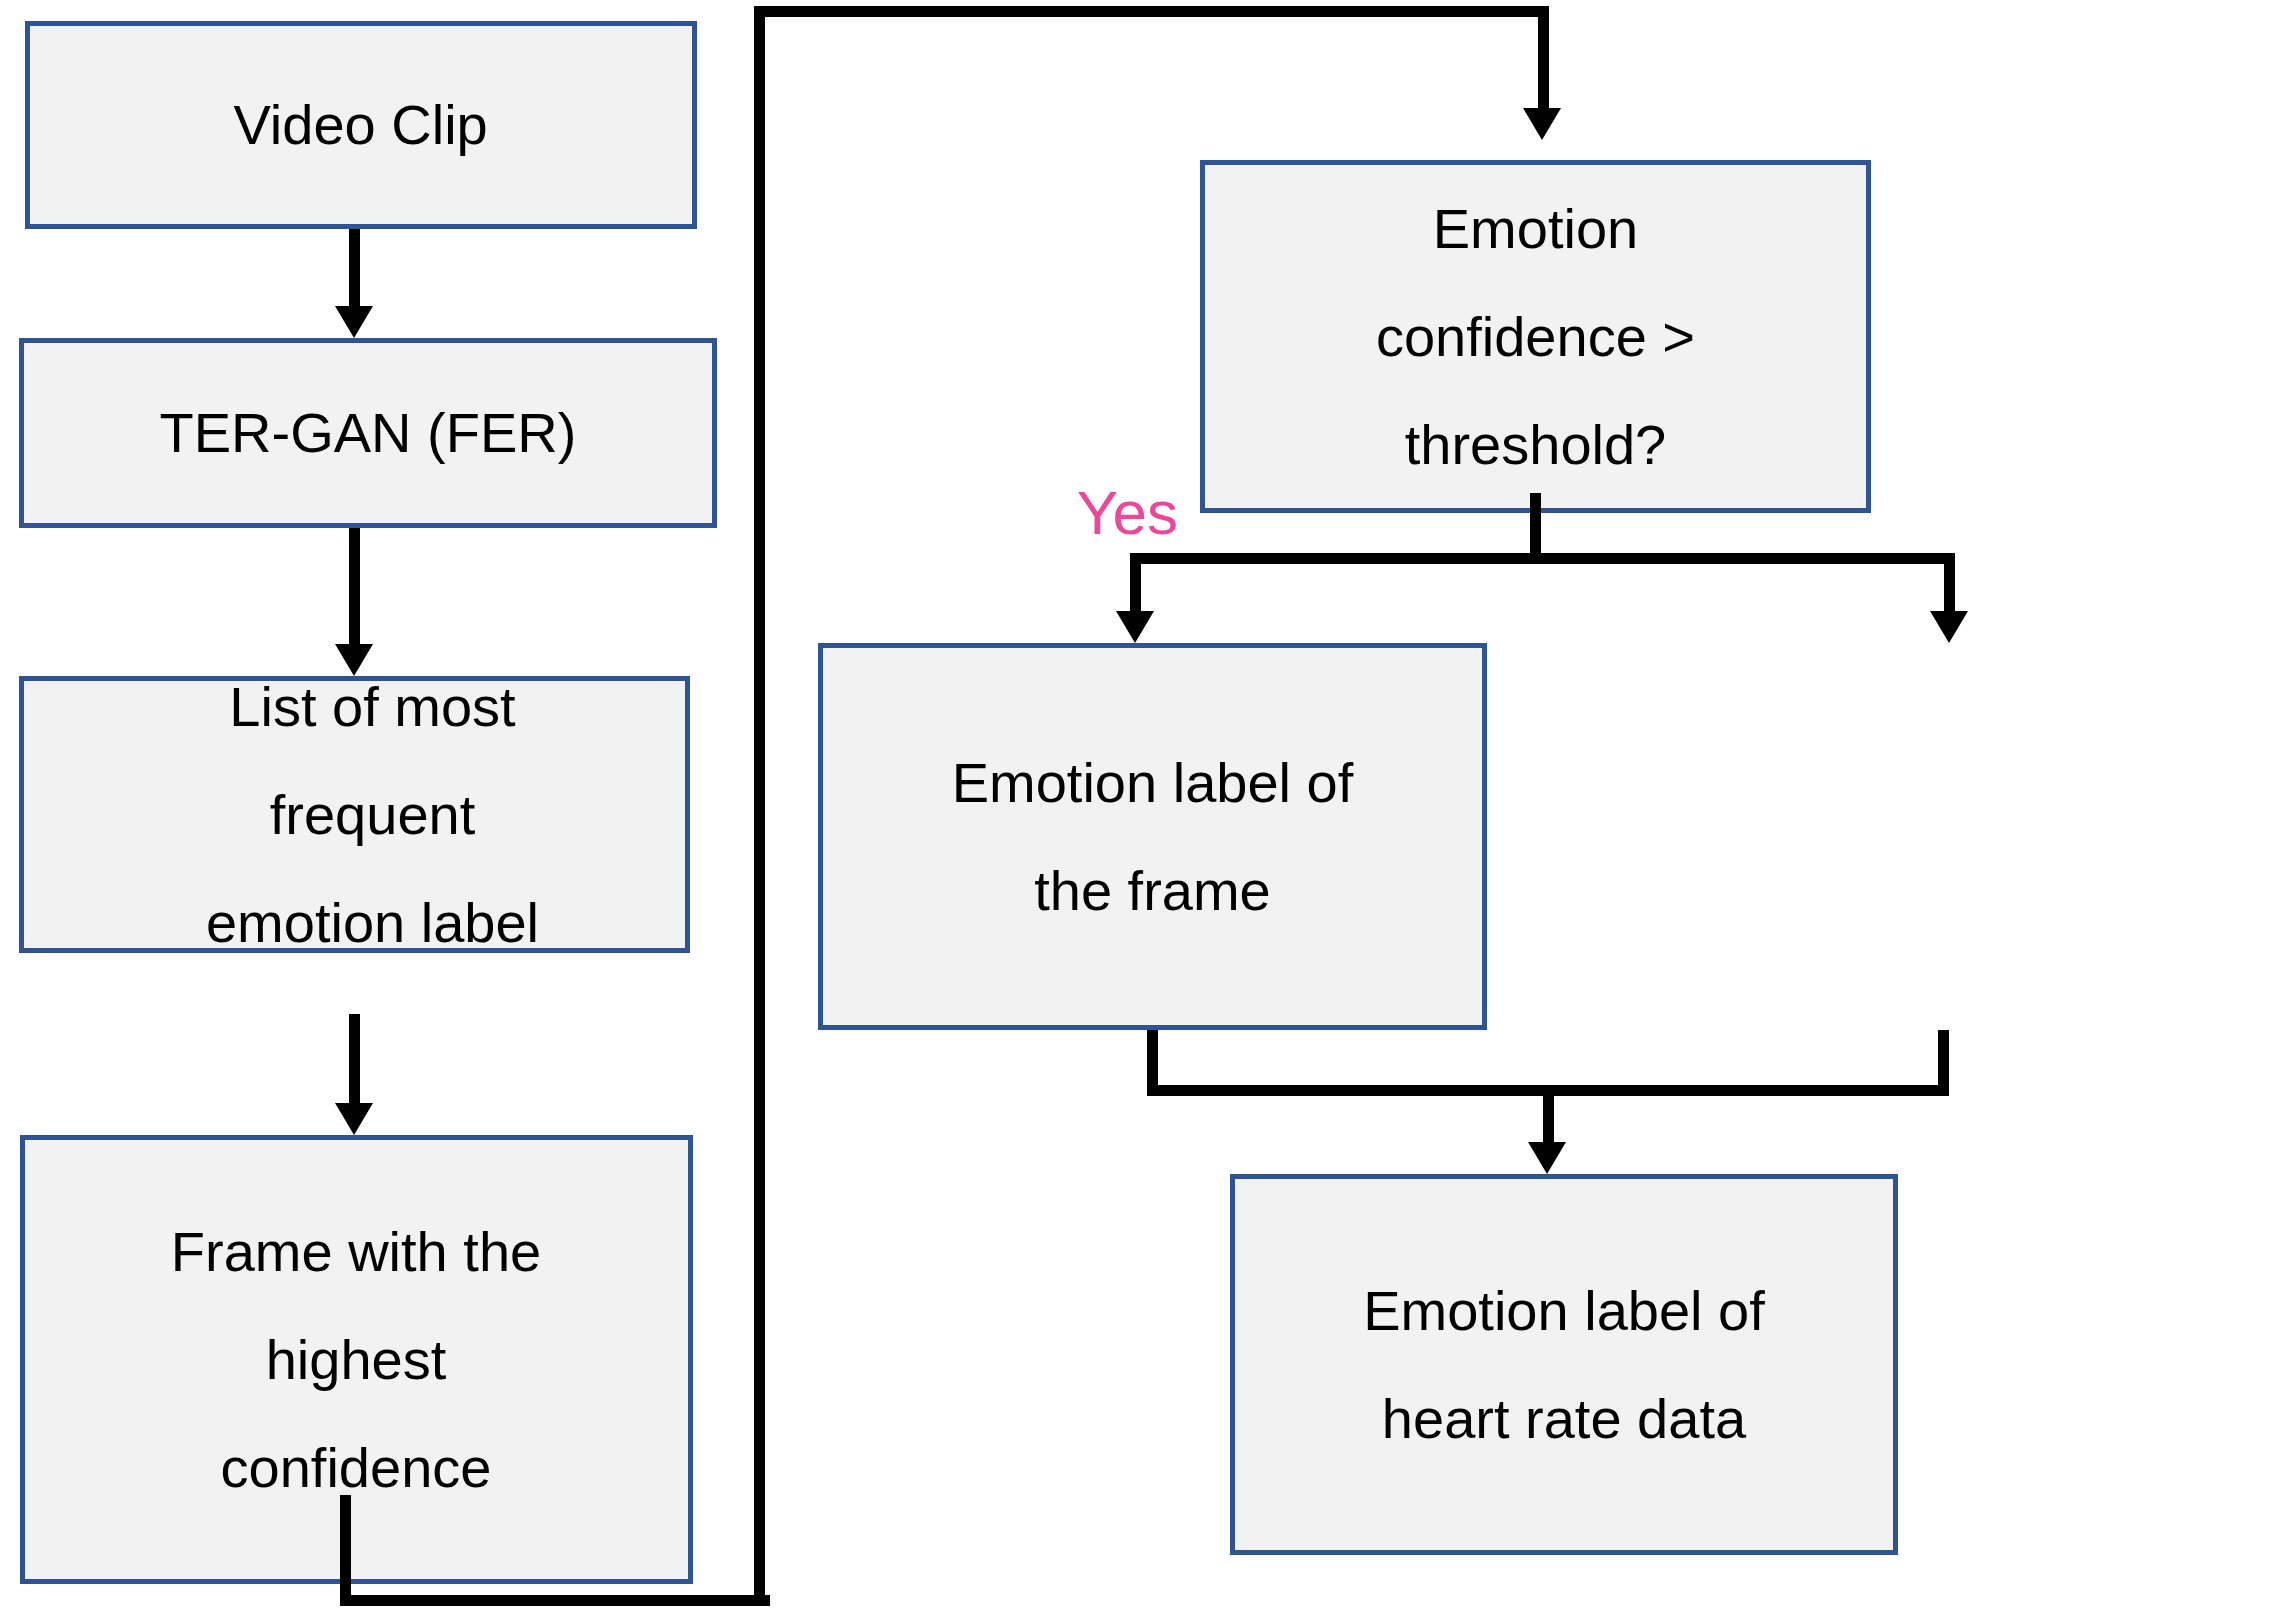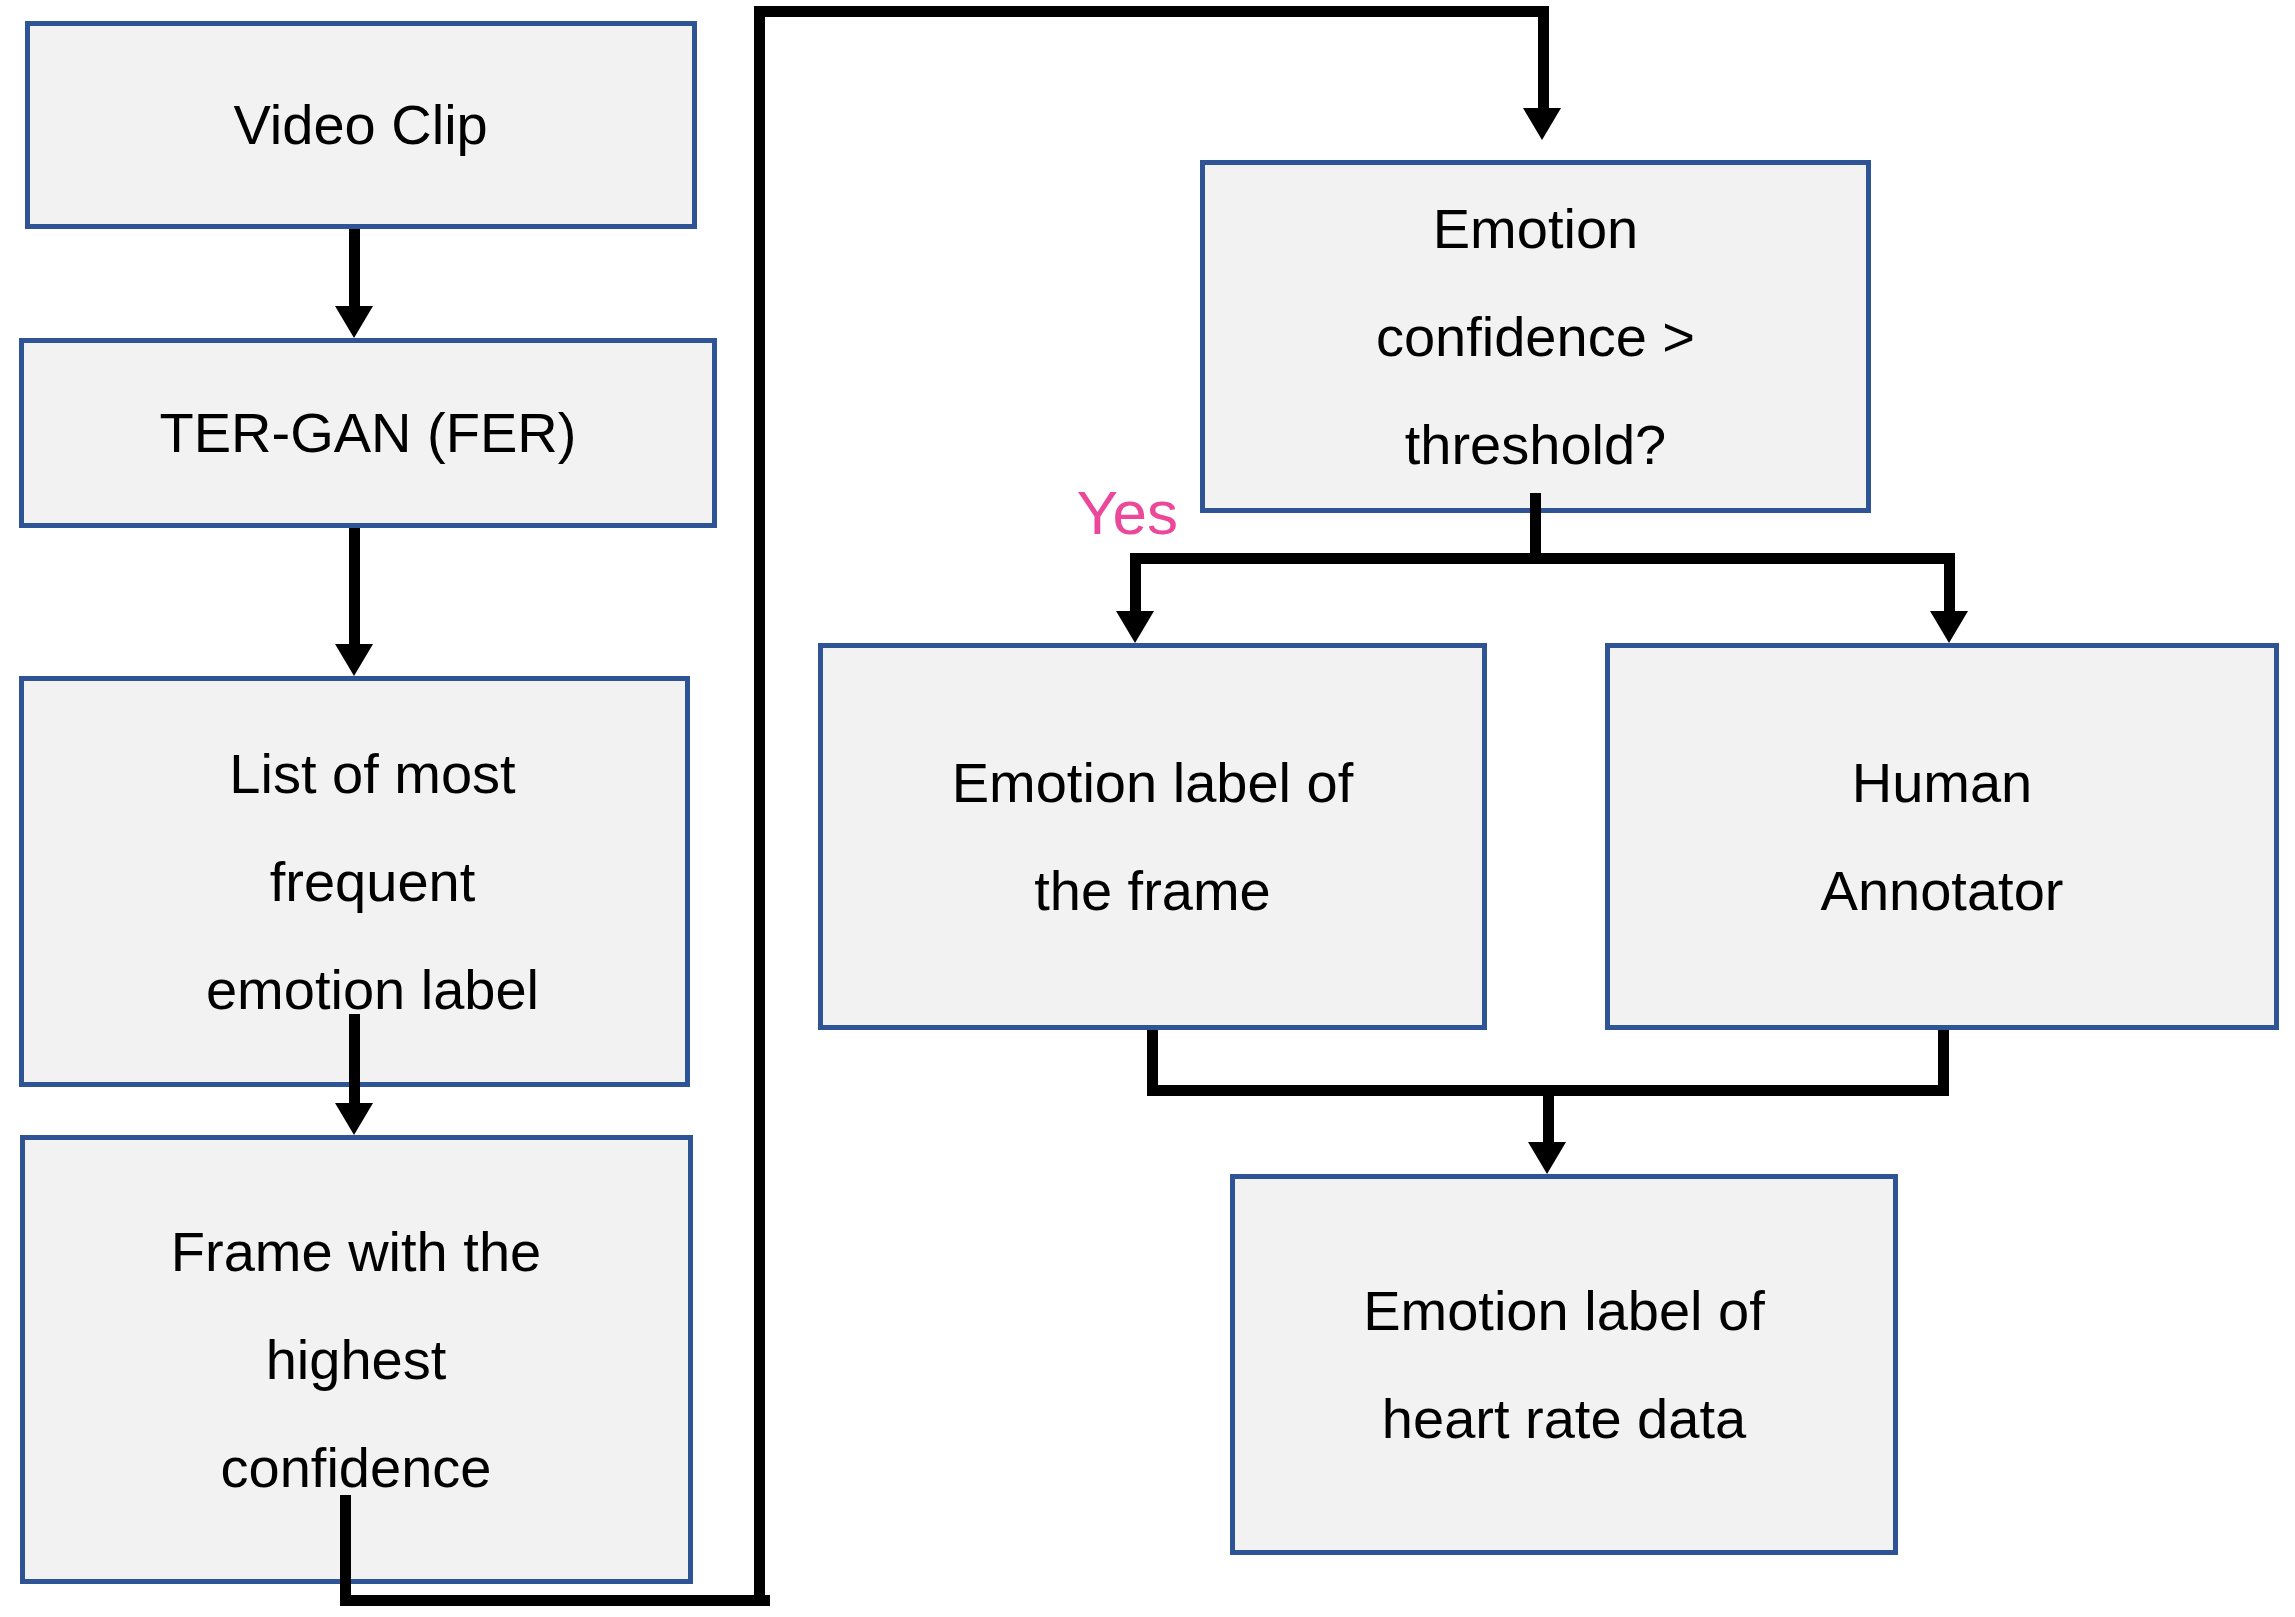--- a/index.html
+++ b/index.html
@@ -44,37 +44,35 @@
 </style>
 </head>
 <body>
 
 <div class="canvas">
 
   <div class="node" style="left:24.6px;top:21px;width:672px;height:208px;">Video Clip</div>
 
   <div class="node" style="left:19px;top:338px;width:698px;height:190px;">TER-GAN (FER)</div>
 
-  <div class="node" style="left:19px;top:676px;width:671px;height:411px;padding-left:36px;">List of most
+  <div class="node" style="left:19px;top:676px;width:671px;height:277px;padding-left:36px;">List of most
 frequent
 emotion label</div>
 
   <div class="node" style="left:19.5px;top:1135px;width:673px;height:449px;">Frame with the
 highest
 confidence</div>
 
   <div class="node" style="left:1200px;top:139px;width:671px;height:353px;margin-top:21px;">Emotion
 confidence &gt;
 threshold?</div>
 
   <div class="node" style="left:818px;top:643px;width:669px;height:387px;">Emotion label of
 the frame</div>
 
-  <div class="node" style="left:1605px;top:643px;width:674px;height:387px;">Human
-Annotator</div>
 
   <div class="node" style="left:1230px;top:1174px;width:668px;height:381px;">Emotion label of
 heart rate data</div>
 
   <div class="edge-label" style="left:997px;top:459px;width:181px;text-align:right;">Yes</div>
 
 
   <div class="line" style="left:349px;top:229px;width:11px;height:79px;"></div>
   <div class="arrowhead" style="left:335px;top:306px;"></div>
 

